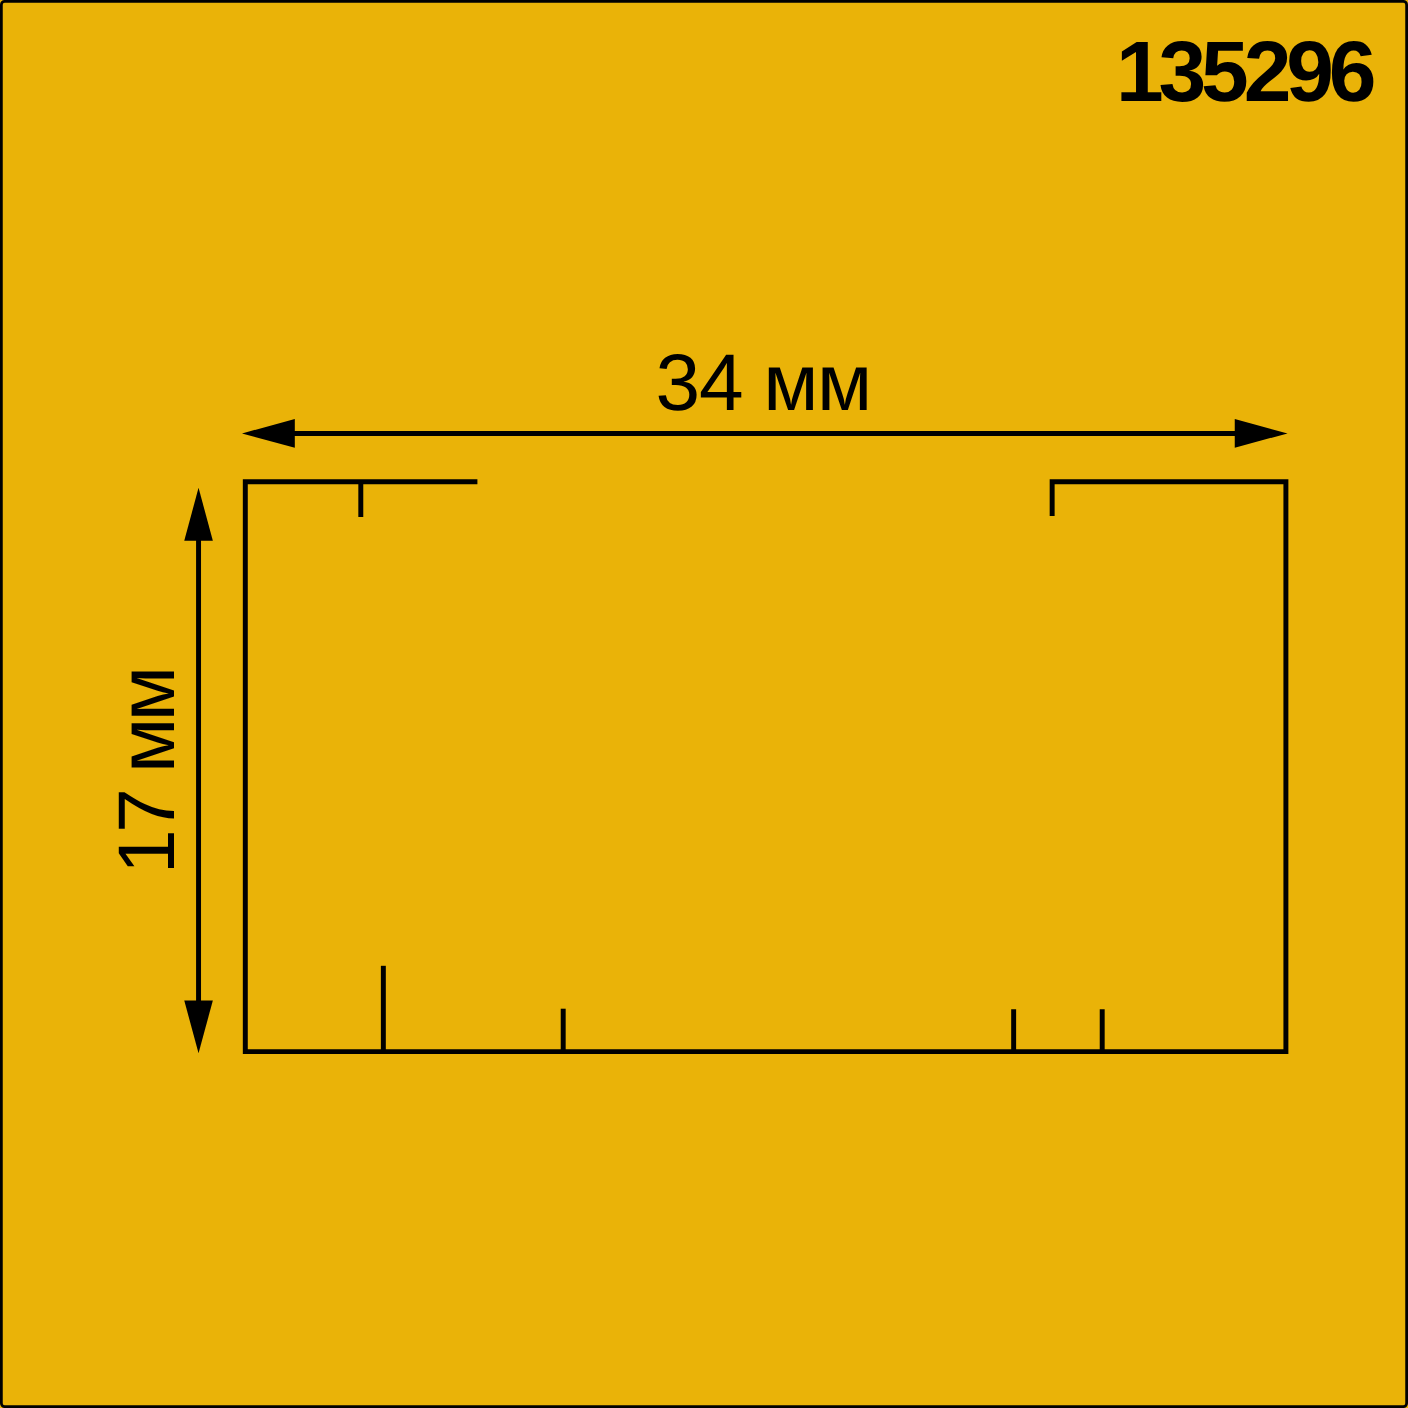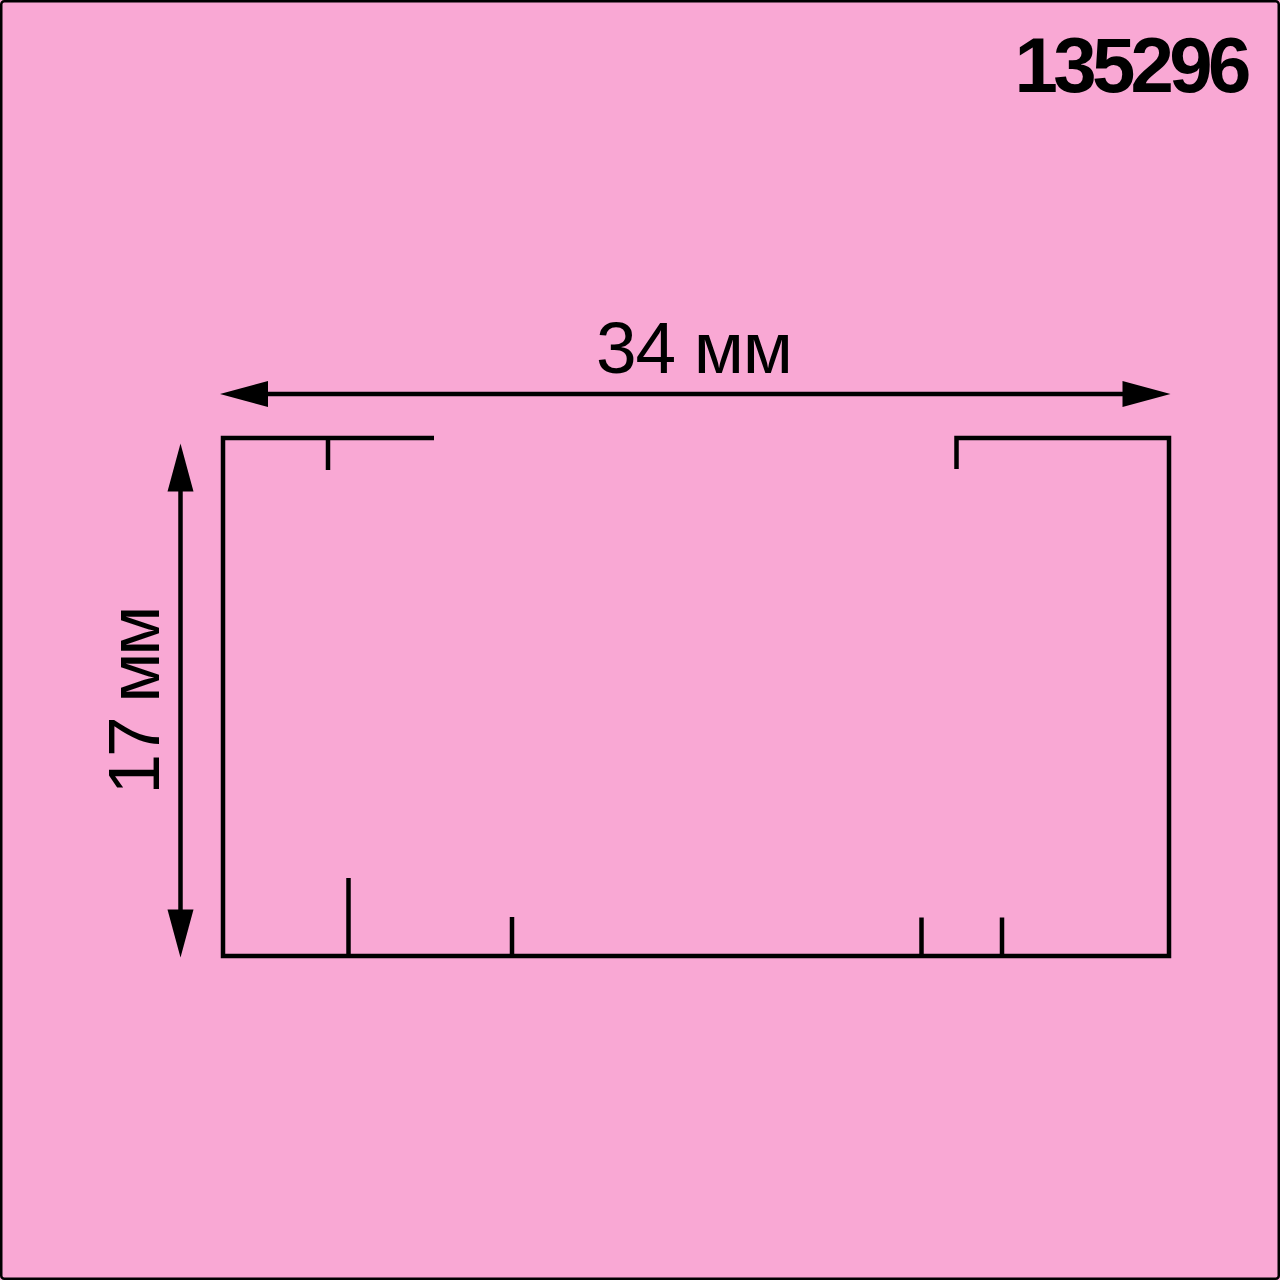--- a/index.html
+++ b/index.html
@@ -1,16 +1,16 @@
 <!DOCTYPE html>
 <html><head>
 <meta charset="utf-8">
 <style>
   html,body{margin:0;padding:0;background:#ffffff;}
-  .page{position:relative;width:1280px;height:1280px;background:#f9a8d4;overflow:hidden;}
+  .page{position:relative;width:1280px;height:1280px;background:#eab308;overflow:hidden;}
   svg{position:absolute;left:0;top:0;}
   text{font-family:"Liberation Sans",sans-serif;fill:#000000;}
 </style>
 </head>
 <body>
 
 <div class="page">
 <svg width="1280" height="1280" viewBox="0 0 1280 1280">
 
   <rect x="1.25" y="1.25" width="1277.5" height="1277.5" rx="3" fill="none" stroke="#000" stroke-width="2.5"></rect>

